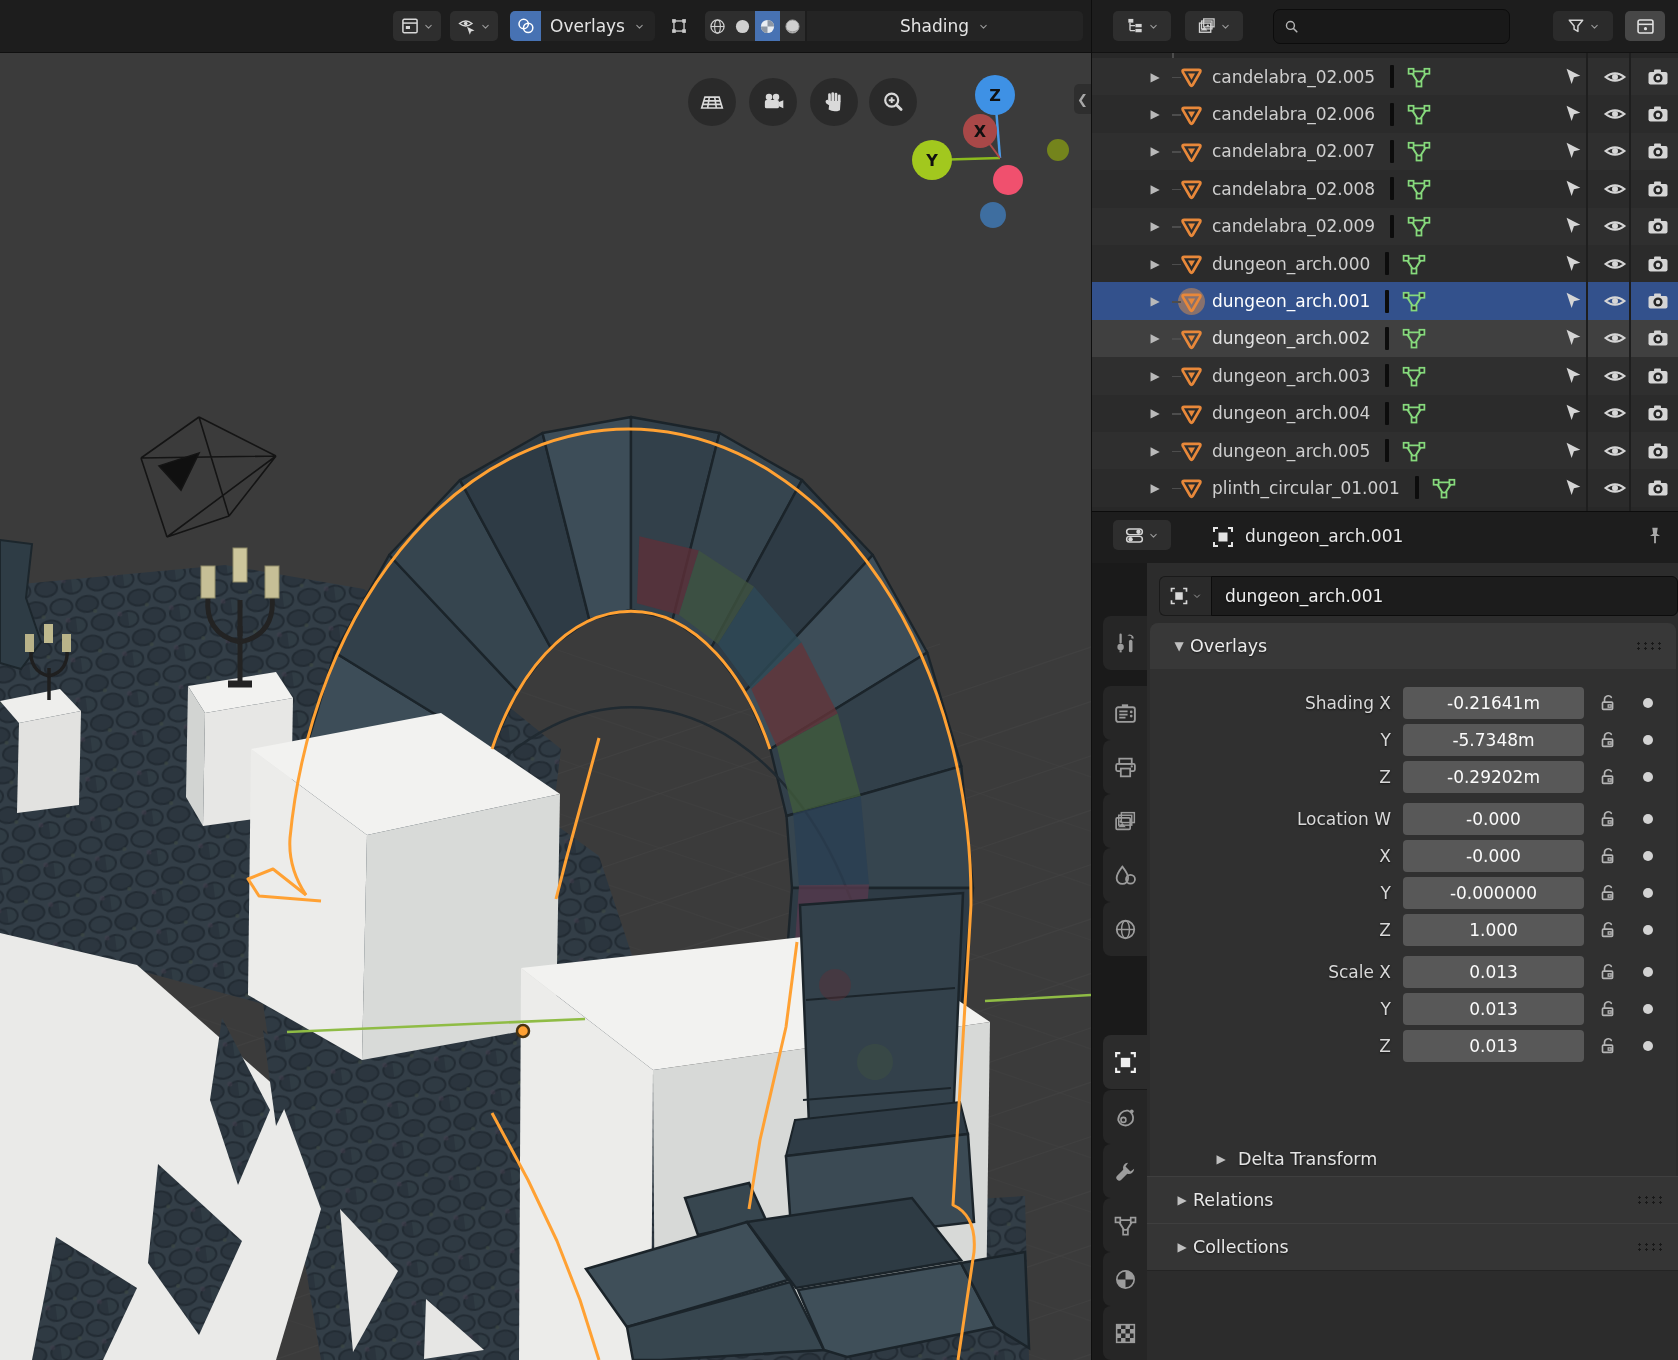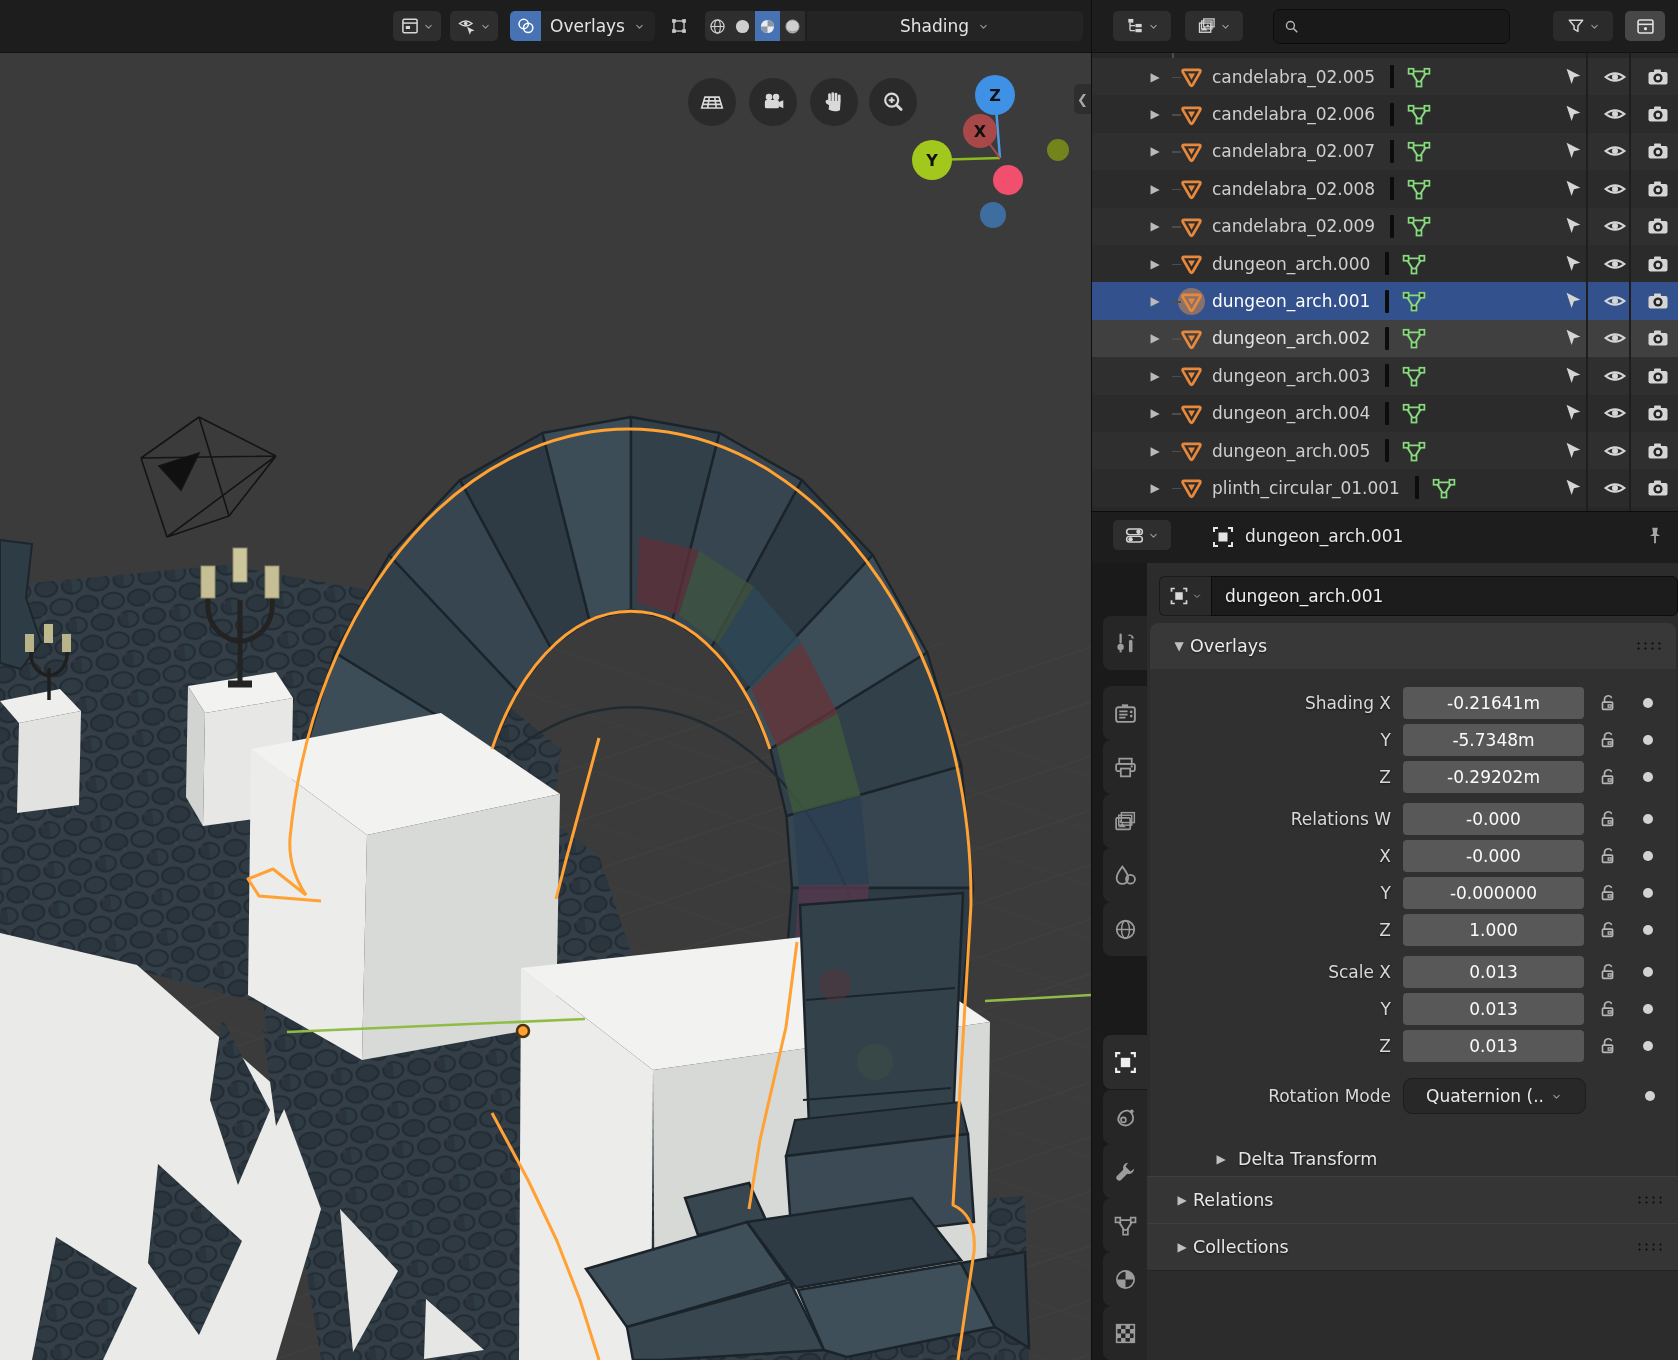--- a/index.html
+++ b/index.html
@@ -1222,21 +1222,21 @@
                 <svg width="22" height="22">
                   <use href="#i-lock-open"></use>
                 </svg>
               </span>
               <span class="tdot"></span>
             </div>
           </div>
         <div class="abs" style="left:0;top:180px;right:0;">
 
             <div class="trow" style="top: 0px;">
-              <span class="tlabel tshadow">Relations W</span>
+              <span class="tlabel tshadow">Location W</span>
               <div class="tfield">
                 <span>-0.000</span>
               </div>
               <span class="tlock ico" style="color:#b5b5b5">
                 <svg width="22" height="22">
                   <use href="#i-lock-open"></use>
                 </svg>
               </span>
               <span class="tdot"></span>
             </div>
@@ -1315,33 +1315,20 @@
               </div>
               <span class="tlock ico" style="color:#b5b5b5">
                 <svg width="22" height="22">
                   <use href="#i-lock-open"></use>
                 </svg>
               </span>
               <span class="tdot"></span>
             </div>
           </div>
 
-        <div class="trow" style="top:457px;">
-          <span class="tlabel tshadow">Rotation Mode</span>
-          <div class="dropdown">
-            <span>Quaternion (..</span>
-            <span class="ico" style="color:#9a9a9a">
-                <svg width="13" height="13">
-                  <use href="#i-chevron"></use>
-                </svg>
-              </span>
-          </div>
-          <span class="tlock"></span>
-          <span class="tdot"></span>
-        </div>
 
         <div class="abs" style="left:60px;top:516px;height:40px;display:flex;align-items:center;gap:6px;">
           <span class="disc">▶</span>
           <span style="font-size:17.5px;color:#e4e4e4" class="tshadow">Delta Transform</span>
         </div>
       </div>
 
       <div class="band" style="top:613px;">
         <span class="disc" style="margin-left:24px">▶</span>
         <span class="bandtitle tshadow">Relations</span>

